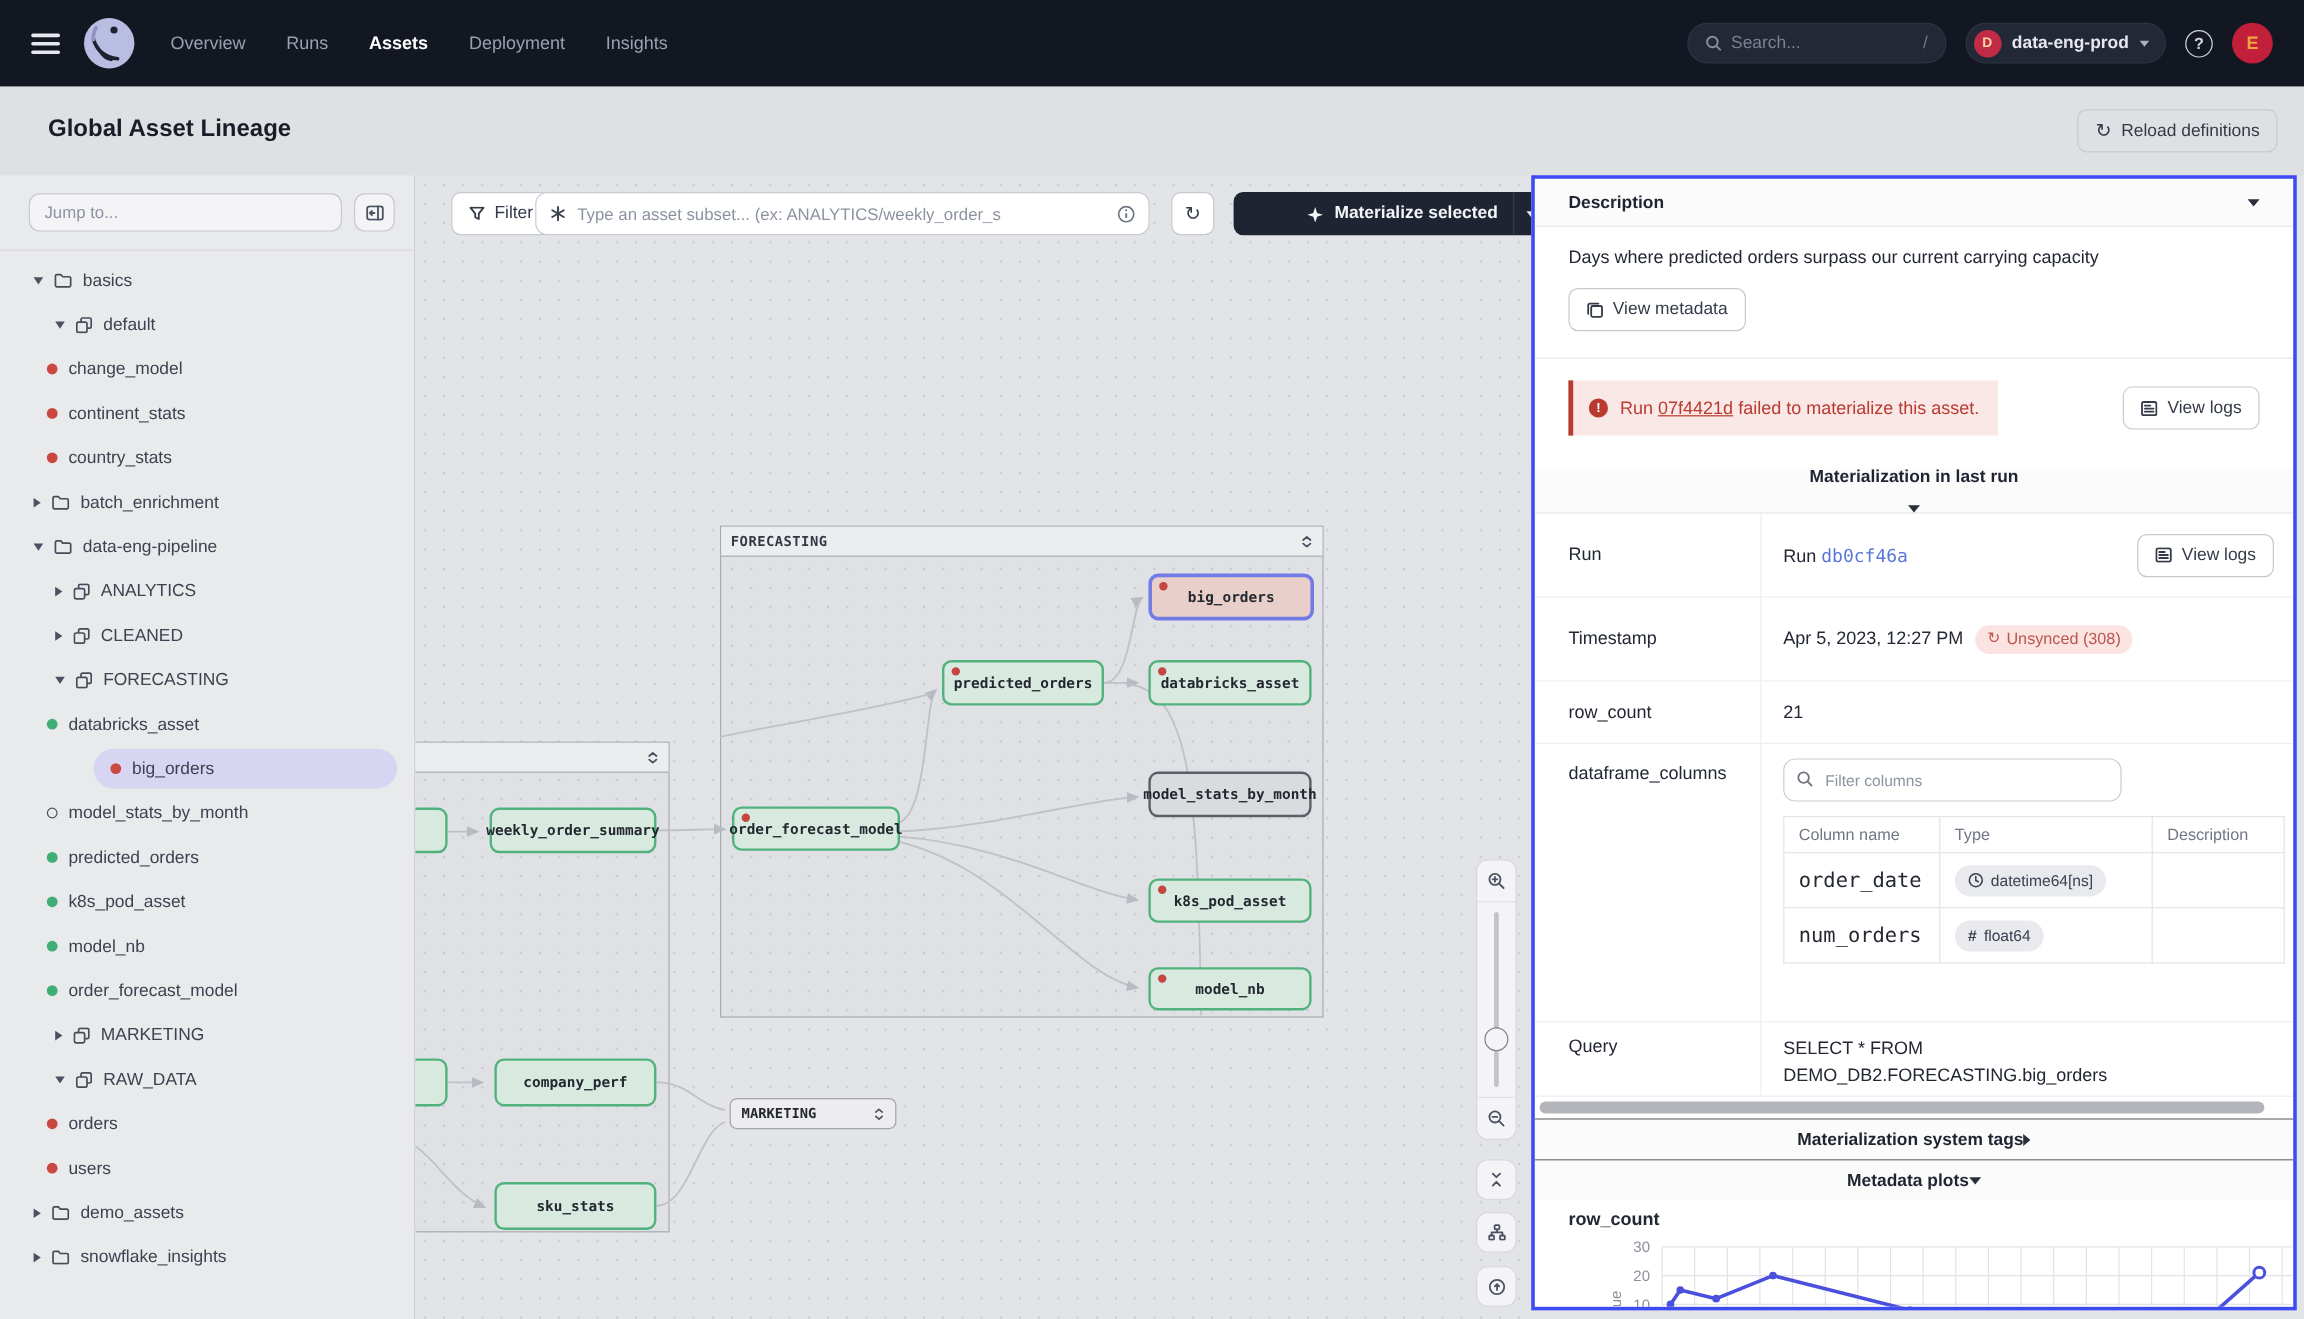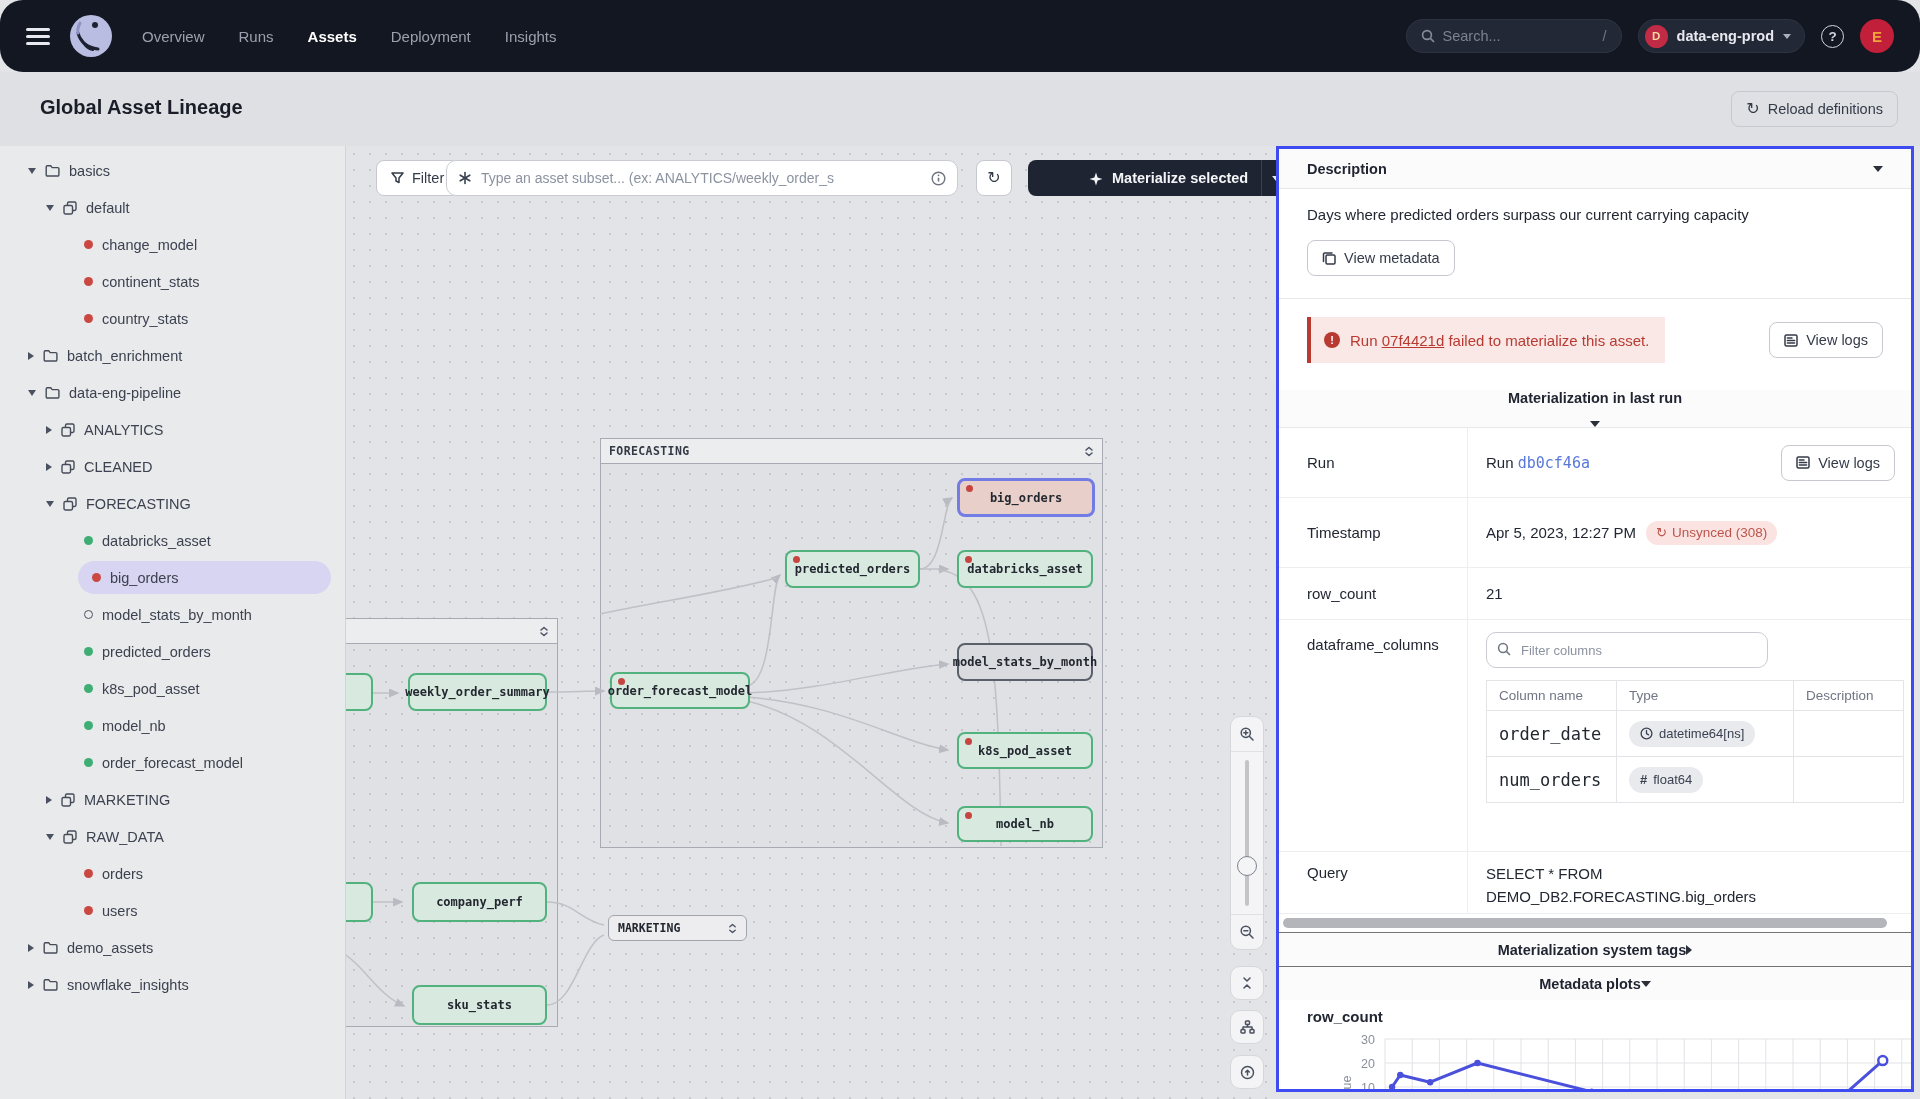--- a/index.html
+++ b/index.html
@@ -1,19 +1,19 @@
 <!DOCTYPE html>
 <html><head>
 <meta charset="utf-8">
 <style>
   * { box-sizing: border-box; margin: 0; padding: 0; }
   html,body { width:1920px; height:1099px; overflow:hidden; font-family:"Liberation Sans", sans-serif; background:#e3e4e7; }
 
   
-  .topnav { position:absolute; left:0; top:0; width:1920px; height:72px; background:#131722; display:flex; align-items:center; padding:15px 26px; z-index:30;border-radius:23px; }
+  .topnav { position:absolute; left:0; top:0; width:1920px; height:72px; background:#131722; display:flex; align-items:center; padding:15px 26px; z-index:30; }
   .hamburger { width:24px; height:17px; display:flex; flex-direction:column; justify-content:space-between; cursor:pointer; margin-right:18px; }
   .hamburger i { display:block; height:3px; background:#e8e9ee; border-radius:2px; }
   .logo { width:46px; height:46px; margin-right:28px; }
   .navlinks { display:flex; gap:34px; align-items:center; }
   .navlink { font-size:15px; color:#9aa0ad; cursor:pointer; }
   .navlink.active { color:#ffffff; font-weight:700; }
   .topnav-right { margin-left:auto; display:flex; align-items:center; gap:16px; }
   .searchpill { width:216px; height:34px; border-radius:17px; background:#232836; border:1px solid #2e3442; display:flex; align-items:center; padding:0 14px; gap:8px; color:#7b8292; font-size:14.5px; }
   .searchpill .slash { margin-left:auto; color:#707786; }
   .deploypill { height:34px; border-radius:17px; background:#232836; border:1px solid #2e3442; display:flex; align-items:center; gap:9px; padding:0 13px 0 6px; cursor:pointer; }
@@ -35,21 +35,21 @@
   .sidebar { position:absolute; left:0; top:146px; width:346px; height:953px; background:#e9eaeb; border-right:1px solid #d2d3d7; z-index:10; }
   .jumprow { height:63px; display:flex; align-items:center; padding:0 16px 0 24px; gap:10px; border-bottom:1px solid #d7d8db; }
   .jumpinput { flex:1; height:32px; border:1px solid #c6c9cf; border-radius:9px; background:#f4f4f6; padding:0 12px; font-size:14px; color:#3c4250; outline:none; }
   .jumpinput::placeholder { color:#8b92a0; }
   .sqbtn { width:34px; height:32px; border:1px solid #c6c9cf; border-radius:9px; background:#f4f4f6; display:flex; align-items:center; justify-content:center; cursor:pointer; }
   .tree { padding-top:6px; }
   .trow { height:37px; display:flex; align-items:center; gap:9px; font-size:14.5px; color:#3c4250; cursor:pointer; }
   .trow .lbl { white-space:nowrap; }
   .trow.d0 { padding-left:28px; }
   .trow.d1 { padding-left:46px; }
-  .trow.d2 { padding-left:84px; }
+  .trow.d2 { padding-left:39px; }
   .trow.sel { background:#d7d5f1; border-radius:17px; margin-left:78px; margin-right:14px; padding-left:14px; height:33px; margin-top:2px; margin-bottom:2px; }
   .car-d { width:0; height:0; border-left:4.5px solid transparent; border-right:4.5px solid transparent; border-top:6px solid #4a5160; }
   .car-r { width:0; height:0; border-top:4.5px solid transparent; border-bottom:4.5px solid transparent; border-left:6px solid #4a5160; }
   .sdot { width:9px; height:9px; border-radius:50%; flex:0 0 auto; }
   .sdot.failed { background:#cb4842; }
   .sdot.ok { background:#3fae74; }
   .sdot.none { background:transparent; border:1.6px solid #4a5160; }
 
   
   .canvas { position:absolute; left:346px; top:146px; width:930px; height:953px; background-color:#e3e4e7;
@@ -175,20 +175,30 @@
 
 <div class="pagehead">
   <div class="pagetitle">Global Asset Lineage</div>
   <button class="btn ghost reloadbtn">
     <span class="refreshglyph">↻</span>
     <span>Reload definitions</span>
   </button>
 </div>
 
 <div class="sidebar">
+  <div class="jumprow">
+    <input class="jumpinput" placeholder="Jump to..." style="">
+    <div class="sqbtn">
+      <svg width="15" height="13" viewBox="0 0 15 13">
+        <rect x="1" y="1" width="13" height="11" rx="2" class="icon-gray"></rect>
+        <line x1="10" y1="1" x2="10" y2="12" class="icon-gray"></line>
+        <path d="M7 6.5 H3.6 M5 4.8 L3.2 6.5 L5 8.2" class="icon-gray"></path>
+      </svg>
+    </div>
+  </div>
   <div class="tree" id="tree">
       <div class="trow d0">
         <span class="car-d"></span>
         <svg width="15" height="13" viewBox="0 0 15 13">
           <path d="M1.2 3 a1.2 1.2 0 0 1 1.2-1.2 h3.3 l1.5 1.8 h5.5 a1.2 1.2 0 0 1 1.2 1.2 V10.8 a1.2 1.2 0 0 1 -1.2 1.2 H2.4 a1.2 1.2 0 0 1 -1.2 -1.2 Z" fill="none" stroke="#454c59" stroke-width="1.4"></path>
         </svg>
         <span class="lbl">basics</span>
       </div>
       <div class="trow d1">
         <span class="car-d"></span>

